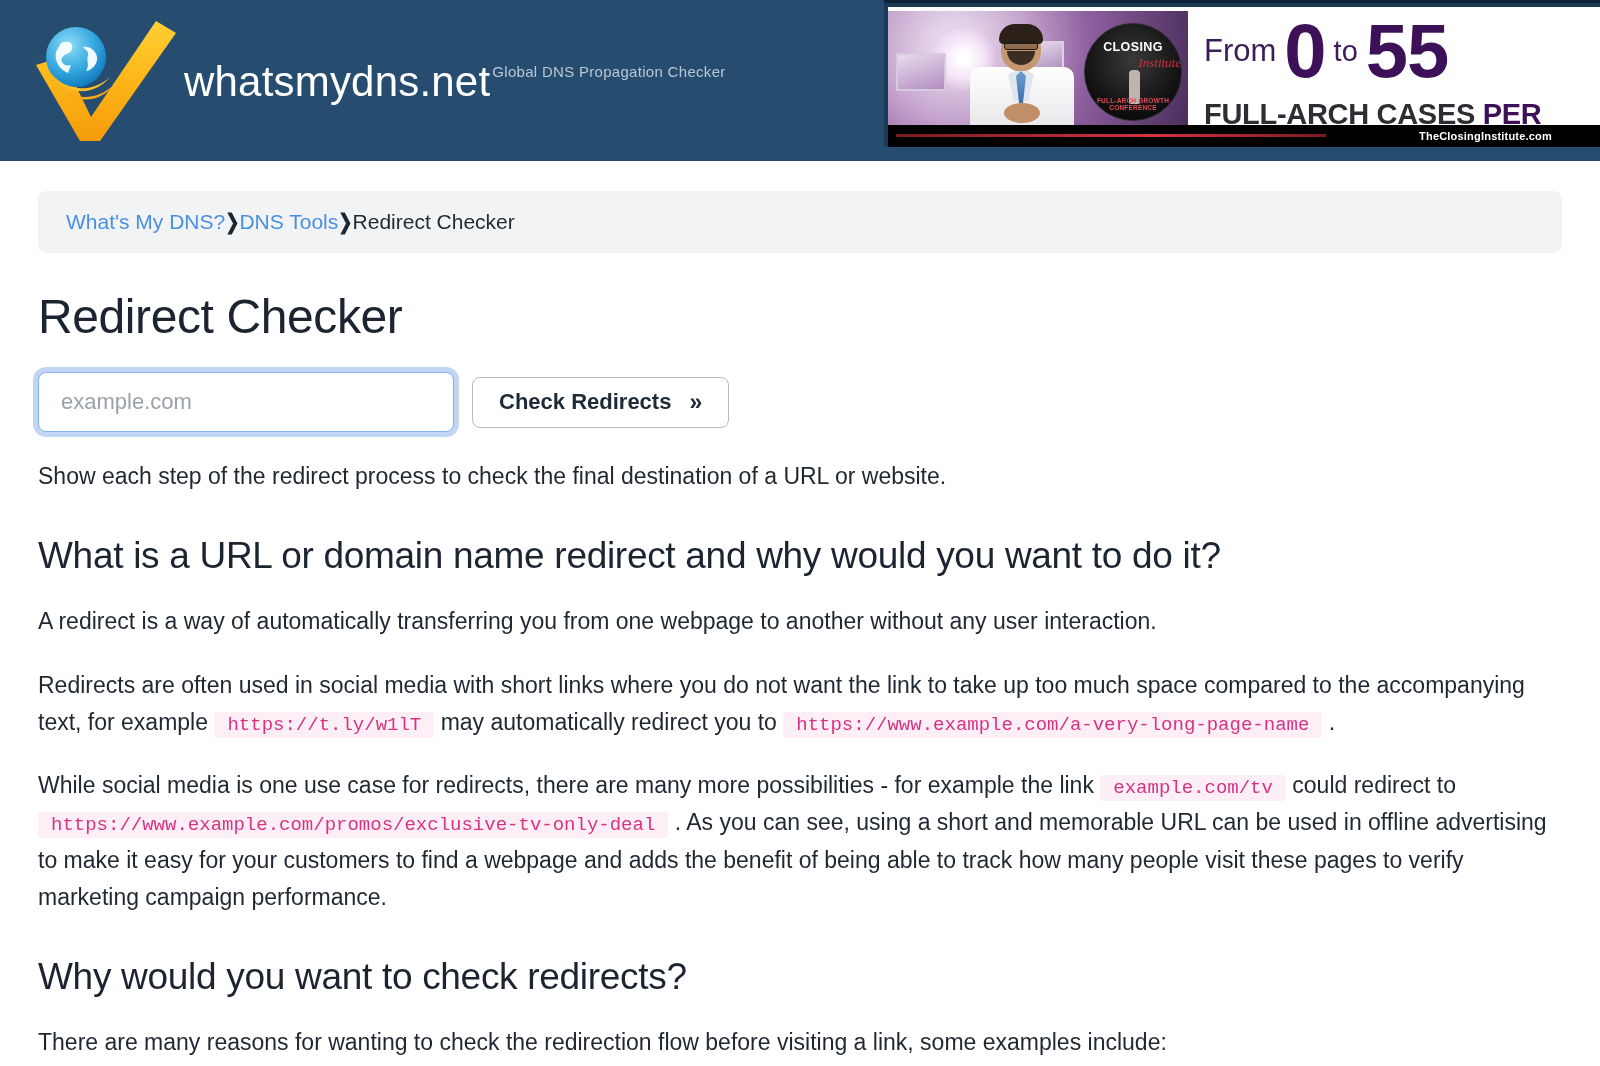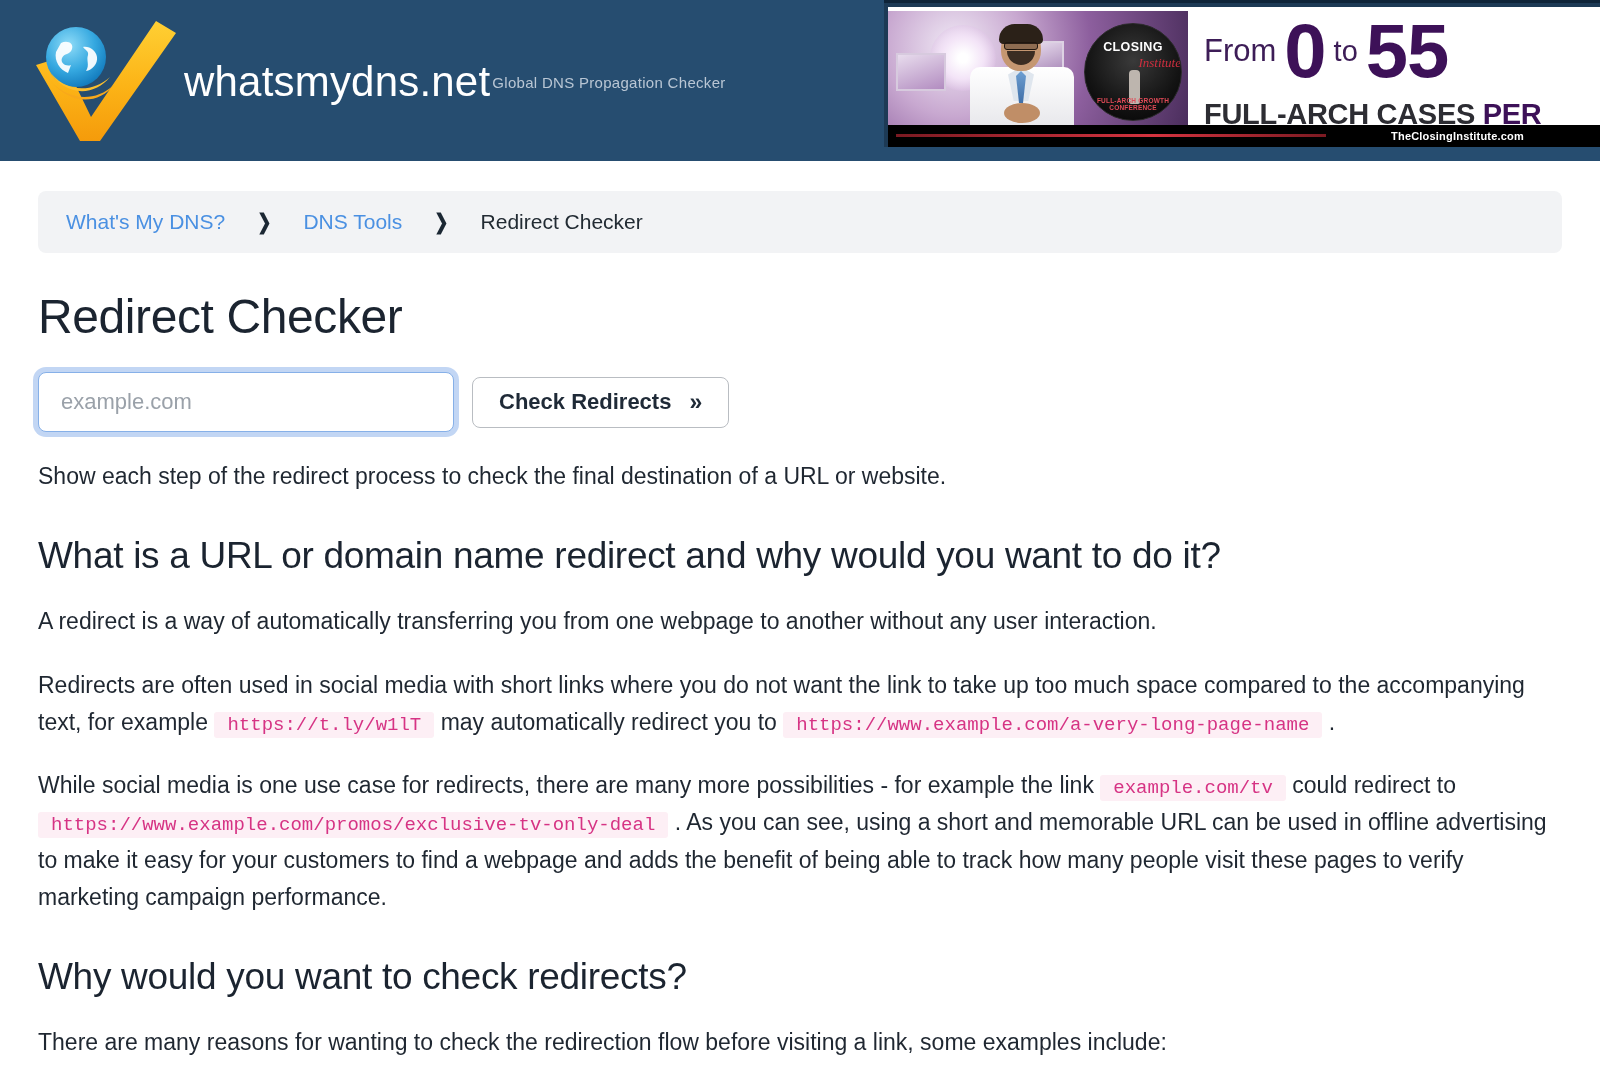--- a/index.html
+++ b/index.html
@@ -36,21 +36,21 @@
     font-size: 42px;
     font-weight: 300;
     letter-spacing: 0.2px;
     line-height: 1.05;
   }
   .logo-sub {
     color: #b9c6d4;
     font-size: 15px;
     font-weight: 400;
     letter-spacing: 0.3px;
-    margin-top: 14px;
+    margin-top: 3px;
     margin-left: 2px;
   }
 
   
   .ad-banner {
     position: absolute;
     left: 884px;
     top: 0;
     width: 716px;
     height: 147px;
@@ -218,21 +218,21 @@
   }
   .ad-line2 .accent { color: #3d1158; }
   .ad-footer {
     position: absolute;
     left: 4px; bottom: 0;
     width: 712px; height: 22px;
     background: #000000;
     display: flex;
     align-items: center;
     justify-content: flex-end;
-    padding-right: 76px;
+    padding-right: 48px;
   }
   .ad-footer .rule {
     position: absolute;
     left: 8px; top: 9px;
     width: 430px; height: 3px;
     background: linear-gradient(90deg, #7b1a22 0%, #d4333f 60%, #7b1a22 100%);
   }
   .ad-footer-text {
     color: #ffffff;
     font-size: 11px;
@@ -245,21 +245,21 @@
     padding: 0 38px;
   }
   .breadcrumb {
     margin-top: 30px;
     background: #f2f3f5;
     border-radius: 8px;
     height: 62px;
     display: flex;
     align-items: center;
     padding: 0 28px;
-    gap: 32px;
+    gap: 0;
     font-size: 21px;
   }
   .bc-link {
     color: #4a90e2;
     text-decoration: none;
     cursor: pointer;
   }
   .bc-sep {
     color: #1b2733;
     font-size: 17px;

